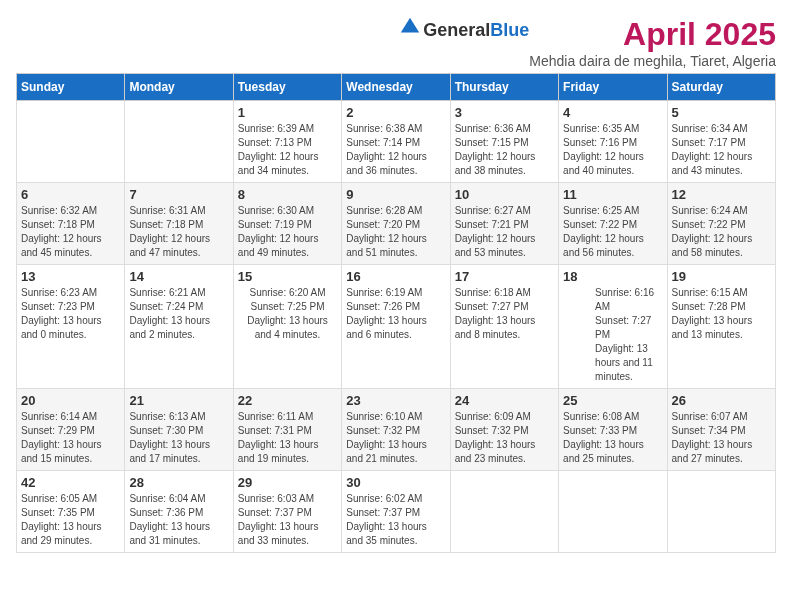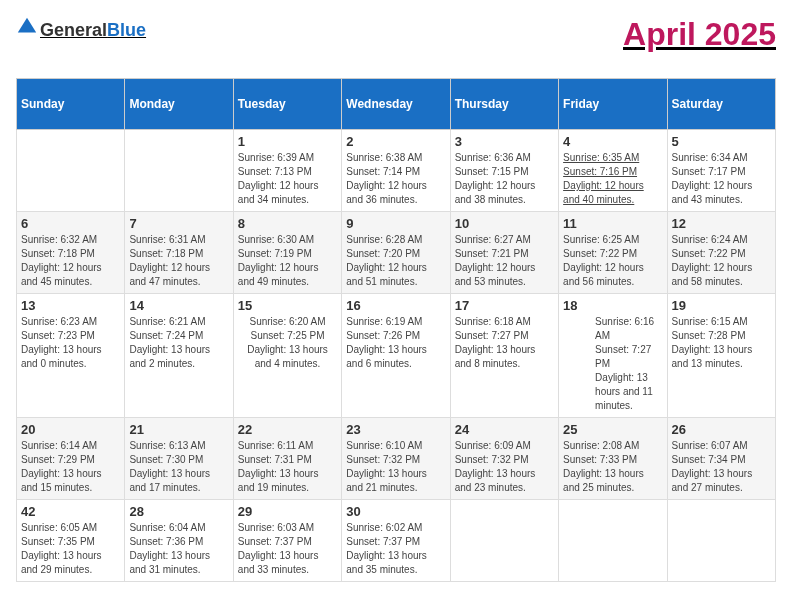--- a/index.html
+++ b/index.html
@@ -5,24 +5,23 @@
     * { box-sizing: border-box; margin: 0; padding: 0; }
     body {
       font-family: Arial, sans-serif;
       background: #fff;
       width: 792px;
       min-height: 612px;
       padding: 16px;
     }
     .header-row {
       display: flex;
-      justify-content: space-between;
+      justify-content: flex-end;
       align-items: flex-start;
-      margin-bottom: 25px;
-      text-decoration: underline;
+      margin-bottom: 4px;
     }
     .logo {
       display: flex;
       align-items: center;
       gap: 2px;
     }
     .logo-text-general {
       font-size: 18px;
       font-weight: bold;
       color: #333;
@@ -50,21 +49,21 @@
       color: #555;
     }
     table {
       width: 100%;
       border-collapse: collapse;
       font-size: 11px;
     }
     thead tr th {
       background-color: #1a6fc4;
       color: #fff;
-      padding: 18px 4px;
+      padding: 6px 4px;
       text-align: left;
       font-size: 12px;
       font-weight: bold;
       border: 1px solid #ccc;
     }
     tbody tr td {
       border: 1px solid #ddd;
       vertical-align: top;
       padding: 4px;
       height: 80px;
@@ -104,20 +103,21 @@
       <svg class="logo-icon" viewBox="0 0 24 24" xmlns="http://www.w3.org/2000/svg">
         <polygon points="12,2 22,18 2,18" fill="#1a6fc4"></polygon>
       </svg>
     </div>
     <div>
       <span class="logo-text-general">General</span><span class="logo-text-blue">Blue</span>
     </div>
   </div>
   <div class="title-block">
     <div class="calendar-title">April 2025</div>
+    <div class="calendar-subtitle">Mehdia daira de meghila, Tiaret, Algeria</div>
   </div>
 </div>
 
 <table>
   <thead>
     <tr>
     <th>Sunday</th>
         <th>Monday</th>
         <th>Tuesday</th>
         <th>Wednesday</th>
@@ -143,21 +143,21 @@
 Daylight: 12 hours and 36 minutes.</div>
         </td>
         <td>
           <span class="day-number">3</span>
           <div class="day-info" style="white-space: pre-line;">Sunrise: 6:36 AM
 Sunset: 7:15 PM
 Daylight: 12 hours and 38 minutes.</div>
         </td>
         <td>
           <span class="day-number">4</span>
-          <div class="day-info" style="white-space: pre-line; text-decoration: underline;">Sunrise: 6:35 AM
+          <div class="day-info" style="white-space: pre-line;">Sunrise: 6:35 AM
 Sunset: 7:16 PM
 Daylight: 12 hours and 40 minutes.</div>
         </td>
         <td>
           <span class="day-number">5</span>
           <div class="day-info" style="white-space: pre-line;">Sunrise: 6:34 AM
 Sunset: 7:17 PM
 Daylight: 12 hours and 43 minutes.</div>
         </td>
       </tr>
@@ -275,21 +275,21 @@
 Daylight: 13 hours and 21 minutes.</div>
         </td>
         <td>
           <span class="day-number">24</span>
           <div class="day-info" style="white-space: pre-line;">Sunrise: 6:09 AM
 Sunset: 7:32 PM
 Daylight: 13 hours and 23 minutes.</div>
         </td>
         <td>
           <span class="day-number">25</span>
-          <div class="day-info" style="white-space: pre-line;">Sunrise: 2:08 AM
+          <div class="day-info" style="white-space: pre-line;">Sunrise: 6:08 AM
 Sunset: 7:33 PM
 Daylight: 13 hours and 25 minutes.</div>
         </td>
         <td>
           <span class="day-number">26</span>
           <div class="day-info" style="white-space: pre-line;">Sunrise: 6:07 AM
 Sunset: 7:34 PM
 Daylight: 13 hours and 27 minutes.</div>
         </td>
       </tr>

